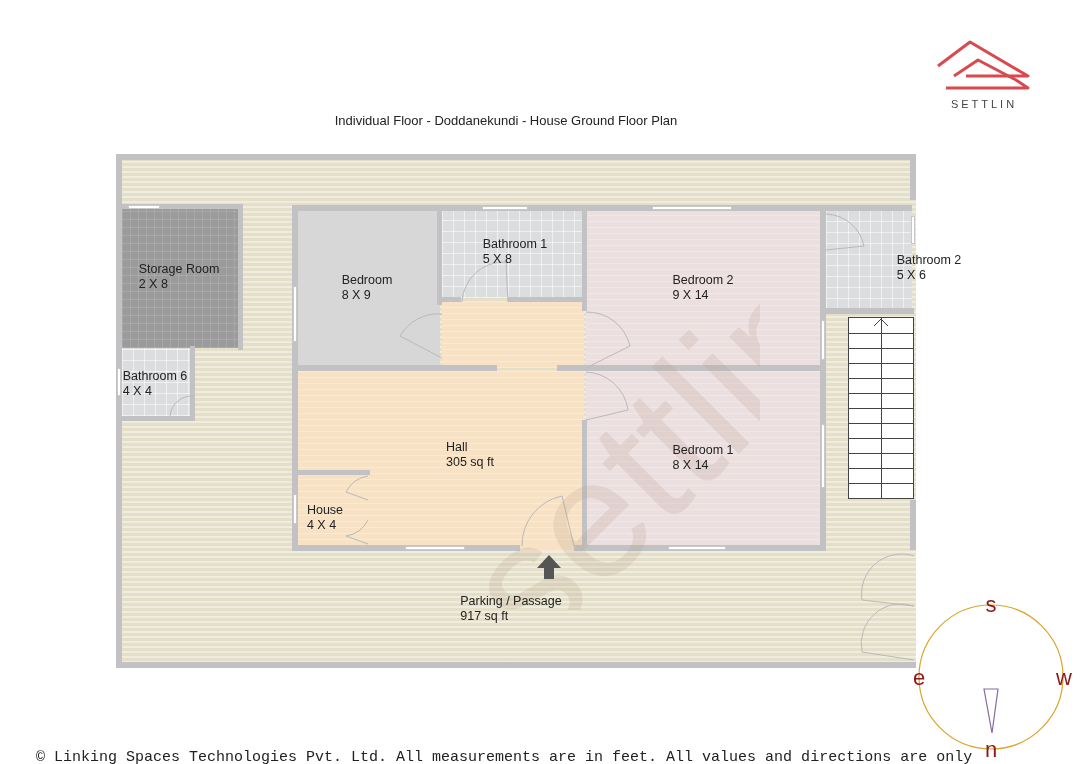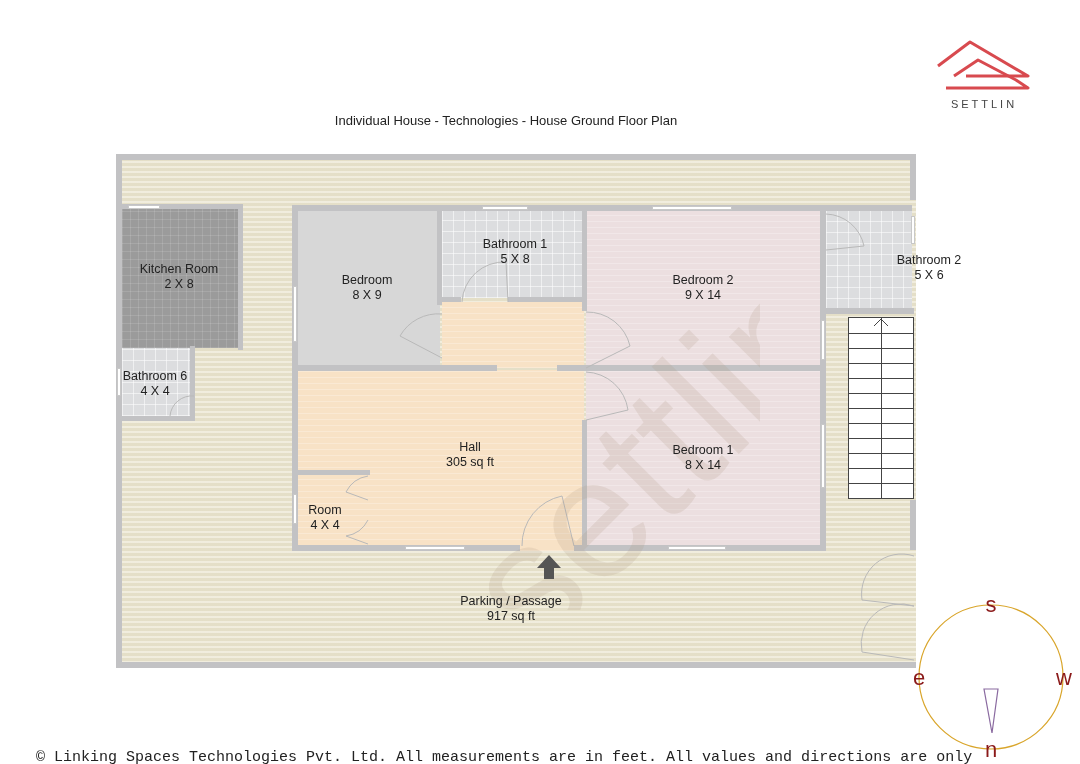--- a/index.html
+++ b/index.html
@@ -25,21 +25,21 @@
       background-image: repeating-linear-gradient(0deg, rgba(255,255,255,0.55) 0 1px, transparent 1px 11px),
                         repeating-linear-gradient(90deg, rgba(255,255,255,0.55) 0 1px, transparent 1px 11px); }
     .kitchen { background-color: #d7d7d7; }
     .peach { background-color: #f8e2c6;
       background-image: repeating-linear-gradient(0deg, rgba(255,255,255,0.25) 0 1px, transparent 1px 6px); }
     .pink { background-color: #ecdfe0;
       background-image: repeating-linear-gradient(0deg, rgba(255,255,255,0.25) 0 1px, transparent 1px 6px); }
 
     .window { position: absolute; background: #ffffff; border: 1px solid #c8c8c8; }
 
-    .room-label { position: absolute; text-align: center; font-size: 12.5px; line-height: 15px; color: #222; white-space: nowrap; transform: translateX(-50%); }
+    .room-label { position: absolute; font-size: 12.5px; line-height: 15px; color: #222; white-space: nowrap; transform: translateX(-50%); }
 
     .stairs { position: absolute; left: 848px; top: 317px; width: 66px; height: 182px; background: #fff; border: 1px solid #444; }
     .stairs .step { position: absolute; left: 0; width: 100%; border-top: 1px solid #444; }
     .stairs .mid { position: absolute; left: 32px; top: 0; bottom: 0; border-left: 1px solid #444; }
 
     .watermark { position: absolute; left: 300px; top: 150px; pointer-events: none; }
 
     .entry-arrow { position: absolute; left: 536px; top: 554px; width: 26px; height: 26px; }
 
     .compass { position: absolute; left: 906px; top: 595px; width: 170px; height: 165px; }
@@ -51,21 +51,21 @@
 <body>
 
 <div class="logo">
   <svg width="100" height="60" viewBox="0 0 100 60">
     <path d="M4 30 L36 6 L94 40 L60 40 L32 40" fill="none" stroke="#d84a4f" stroke-width="3" stroke-linejoin="round"></path>
     <path d="M20 40 L44 24 L82 44 L94 52 L12 52" fill="none" stroke="#d84a4f" stroke-width="3" stroke-linejoin="round"></path>
   </svg>
   <div class="logo-text">SETTLIN</div>
 </div>
 
-<div class="title">Individual House - Technologies - House Ground Floor Plan</div>
+<div class="title">Individual Floor - Doddanekundi - House Ground Floor Plan</div>
 
 <div class="plan">
 
   <div class="abs deck" style="left:116px;top:154px;width:800px;height:514px;"></div>
 
   <div class="wall" style="left:116px;top:154px;width:800px;height:6px;"></div>
   <div class="wall" style="left:116px;top:154px;width:6px;height:514px;"></div>
   <div class="wall" style="left:116px;top:662px;width:800px;height:6px;"></div>
   <div class="wall" style="left:910px;top:154px;width:6px;height:46px;"></div>
   <div class="wall" style="left:910px;top:500px;width:6px;height:50px;"></div>
@@ -154,21 +154,21 @@
     <svg class="abs" style="left:24px;top:0;" width="16" height="10">
       <path d="M1 8 L8 1 L15 8" fill="none" stroke="#444" stroke-width="1"></path>
     </svg>
   </div>
 
   <svg class="watermark" width="460" height="460" viewBox="0 0 460 460">
     <text x="40" y="430" transform="rotate(-45 230 230)" font-family="Liberation Sans, sans-serif" font-size="170" fill="rgba(170,150,130,0.18)">settlin</text>
   </svg>
 
   <div class="room-label" style="left:179px;top:262px;">
-    <div>Kitchen Room</div>
+    <div>Storage Room</div>
     <div>2 X 8</div>
   </div>
   <div class="room-label" style="left:155px;top:369px;">
     <div>Bathroom 6</div>
     <div>4 X 4</div>
   </div>
   <div class="room-label" style="left:367px;top:273px;">
     <div>Bedroom</div>
     <div>8 X 9</div>
   </div>
@@ -182,21 +182,21 @@
   </div>
   <div class="room-label" style="left:911px;top:253px;padding-left:36px;">
     <div>Bathroom 2</div>
     <div>5 X 6</div>
   </div>
   <div class="room-label" style="left:470px;top:440px;">
     <div>Hall</div>
     <div>305 sq ft</div>
   </div>
   <div class="room-label" style="left:325px;top:503px;">
-    <div>Room</div>
+    <div>House</div>
     <div>4 X 4</div>
   </div>
   <div class="room-label" style="left:703px;top:443px;">
     <div>Bedroom 1</div>
     <div>8 X 14</div>
   </div>
   <div class="room-label" style="left:475px;top:594px;margin-left:36px;">
     <div>Parking / Passage</div>
     <div>917 sq ft</div>
   </div>

